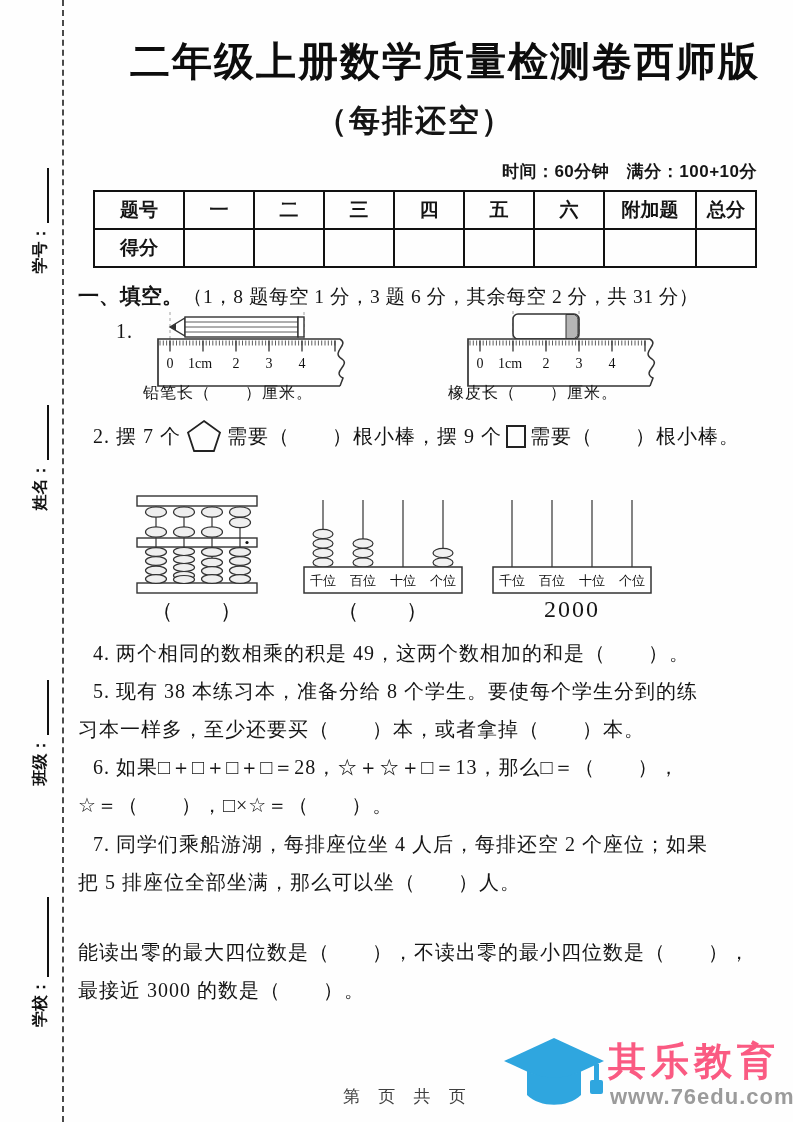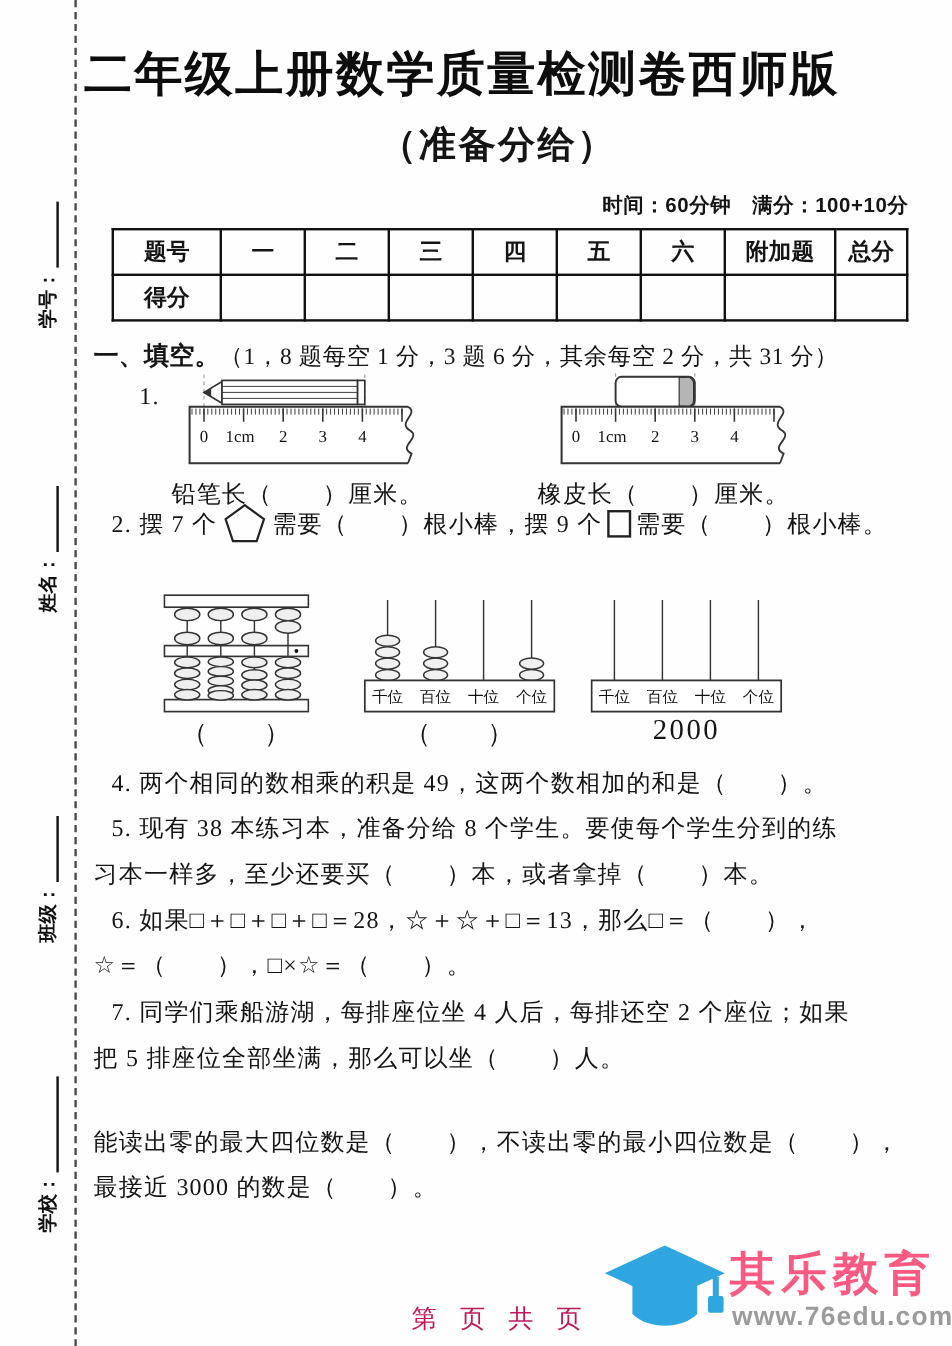--- a/index.html
+++ b/index.html
@@ -5,41 +5,41 @@
   html,body{margin:0;padding:0;background:#fff;}
   .page{position:relative;width:793px;height:1122px;background:#fefefe;overflow:hidden;
         font-family:"Liberation Serif",serif;color:#151515;}
   .abs{position:absolute;}
   
   .bind-line{position:absolute;left:62px;top:0;height:1122px;border-left:2px dashed #4a4a4a;}
   .mlabel{position:absolute;left:-26px;width:132px;height:22px;display:flex;align-items:center;justify-content:center;
           transform:rotate(-90deg);font:bold 16px "Liberation Sans",sans-serif;color:#111;white-space:nowrap;}
   .mlabel .blank{display:inline-block;width:55px;height:15px;border-bottom:2px solid #111;margin-left:2px;}
   
-  .title{left:70px;top:34px;width:690px;text-align:left;font:bold 40px "Liberation Sans",sans-serif;letter-spacing:2px;color:#0d0d0d;}
+  .title{left:70px;top:34px;width:690px;text-align:right;font:bold 40px "Liberation Sans",sans-serif;letter-spacing:2px;color:#0d0d0d;}
   .subtitle{left:70px;top:100px;width:690px;text-align:center;font:bold 31px "Liberation Sans",sans-serif;letter-spacing:2px;}
   .meta{left:75px;top:160px;width:682px;text-align:right;font:bold 17px "Liberation Sans",sans-serif;letter-spacing:.5px;}
   
   table.score{left:93px;top:190px;border-collapse:collapse;table-layout:fixed;}
   table.score td{border:2px solid #111;height:36px;text-align:center;vertical-align:middle;
                  font:bold 19px "Liberation Sans",sans-serif;padding:0;}
   
   .sec{left:78px;top:282px;width:700px;white-space:nowrap;}
   .sec .b{font:bold 21px "Liberation Sans",sans-serif;}
   .sec .n{font:19.5px "Liberation Serif",serif;letter-spacing:.5px;}
   .qline{font-size:20px;letter-spacing:1px;white-space:nowrap;line-height:26px;}
-  .cap{font-size:20px;letter-spacing:1px;white-space:nowrap;margin-top:15px;}
+  .cap{font-size:16px;letter-spacing:1px;white-space:nowrap;}
   .q2row{left:93px;top:418px;display:flex;align-items:center;gap:4px;font-size:20px;letter-spacing:1px;white-space:nowrap;justify-content:center;}
   .sqbox{display:inline-block;width:16px;height:19px;border:2px solid #222;vertical-align:-3px;}
   .digitbox{display:inline-block;min-width:17px;height:22px;line-height:22px;border:1.5px solid #444;
             text-align:center;font-size:15px;margin-right:-1.5px;vertical-align:2px;background:#fff;}
   .ans{font-size:22px;letter-spacing:1px;text-align:center;}
   .ans.num{font-size:24px;letter-spacing:2px;}
   
-  .footer{left:343px;top:1085px;font-size:21px;letter-spacing:7px;color:#be185d;text-align:center;}
+  .footer{left:343px;top:1085px;font-size:17px;letter-spacing:7px;color:#404040;text-align:center;}
   .logo-name{left:108px;top:2px;font:bold 38px "Liberation Sans",sans-serif;color:#fa5a82;letter-spacing:5px;white-space:nowrap;}
   .logo-url{left:110px;top:50px;font:bold 22px "Liberation Sans",sans-serif;color:#9b9b9b;letter-spacing:1px;white-space:nowrap;}
   svg{display:block;}
 </style>
 </head>
 <body>
 
 <div class="page">
 
   <div class="bind-line"></div>
@@ -54,21 +54,21 @@
   <div class="mlabel" style="top:722px">
     <span>班级：</span>
       <span class="blank"></span>
   </div>
   <div class="mlabel" style="top:951px">
     <span>学校：</span>
       <span class="blank" style="width:80px"></span>
   </div>
 
   <div class="abs title">二年级上册数学质量检测卷西师版</div>
-  <div class="abs subtitle">（准备分给）</div>
+  <div class="abs subtitle">（每排还空）</div>
   <div class="abs meta">时间：60分钟　满分：100+10分</div>
 
   <table class="score abs">
     <colgroup>
       <col style="width:90px">
         <col style="width:70px">
         <col style="width:70px">
         <col style="width:70px">
       <col style="width:70px">
         <col style="width:70px">

